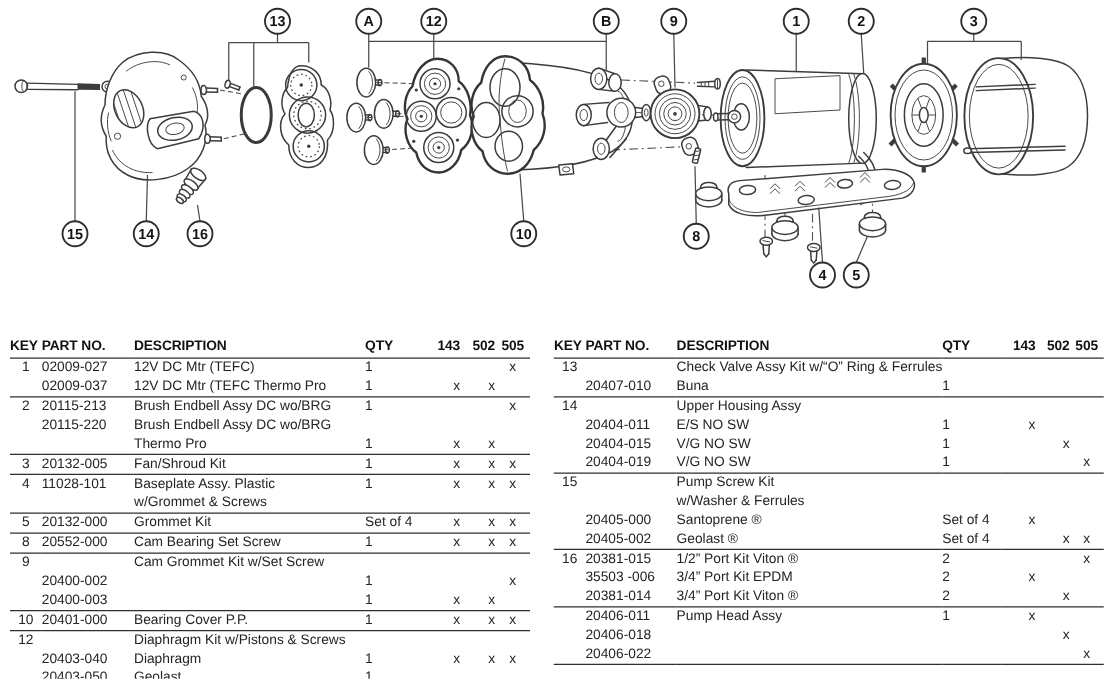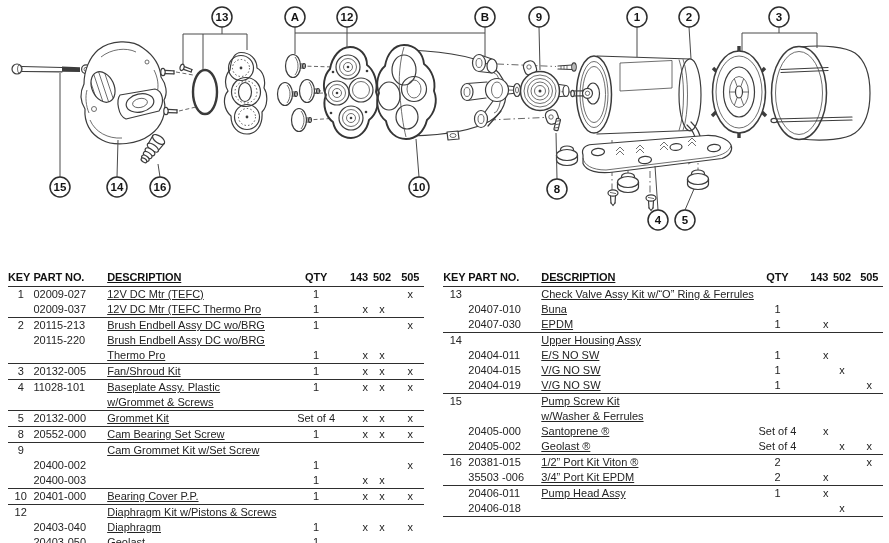--- a/index.html
+++ b/index.html
@@ -20,24 +20,24 @@
   .callout-text{font:bold 11.5px "Liberation Sans",sans-serif;fill:#141414;text-anchor:middle;}
   
   .tables{display:flex;gap:19px;padding:4px 6px 0 8px;align-items:flex-start;}
   table.parts-table{border-collapse:collapse;table-layout:fixed;font:11px "Liberation Sans",sans-serif;color:#242424;border-bottom:1.6px solid #2e2e2e;margin-top:22px;}
   .parts-table th{font-weight:bold;font-size:11px;color:#111;text-align:left;padding:2px 0 3px 0;letter-spacing:-0.1px;white-space:nowrap;}
   .parts-table thead tr{border-bottom:1.6px solid #2e2e2e;}
   .parts-table tbody+tbody{border-top:1.2px solid #2e2e2e;}
   .parts-table td{padding:0;height:15px;line-height:15px;white-space:nowrap;overflow:visible;}
   .parts-table th.c0,.parts-table td.c0{width:26px;text-align:center;}
   .parts-table th.c1,.parts-table td.c1{width:78px;text-align:left;}
-  .parts-table th.c2,.parts-table td.c2{width:188px;text-align:left;text-decoration:underline;}
-  .parts-table th.c3,.parts-table td.c3{width:50px;text-align:center;}
+  .parts-table th.c2,.parts-table td.c2{width:188px;text-align:left;}
+  .parts-table th.c3,.parts-table td.c3{width:50px;}
   .parts-table th.c4,.parts-table td.c4{width:30px;text-align:right;}
-  .parts-table th.c5,.parts-table td.c5{width:30px;text-align:center;}
+  .parts-table th.c5,.parts-table td.c5{width:30px;text-align:right;}
   .parts-table th.c6,.parts-table td.c6{width:30px;text-align:center;}
   .parts-table th.c0{text-align:left;}
 </style>
 </head>
 <body>
 
 <div class="diagram-wrap">
 <svg id="diagram-svg" viewBox="0 0 889 243" width="889" height="243">
   <defs>
     <clipPath id="hatchclip">
@@ -674,29 +674,20 @@
           </tr>
           <tr>
             <td class="c0"></td>
             <td class="c1">20407-010</td>
             <td class="c2">Buna</td>
             <td class="c3">1</td>
             <td class="c4"></td>
             <td class="c5"></td>
             <td class="c6"></td>
           </tr>
-          <tr>
-            <td class="c0"></td>
-            <td class="c1">20407-030</td>
-            <td class="c2">EPDM</td>
-            <td class="c3">1</td>
-            <td class="c4">x</td>
-            <td class="c5"></td>
-            <td class="c6"></td>
-          </tr>
         </tbody>
         <tbody class="group">
           <tr>
             <td class="c0">14</td>
             <td class="c1"></td>
             <td class="c2">Upper Housing Assy</td>
             <td class="c3"></td>
             <td class="c4"></td>
             <td class="c5"></td>
             <td class="c6"></td>
@@ -779,36 +770,54 @@
           </tr>
           <tr>
             <td class="c0"></td>
             <td class="c1">35503 -006</td>
             <td class="c2">3/4” Port Kit EPDM</td>
             <td class="c3">2</td>
             <td class="c4">x</td>
             <td class="c5"></td>
             <td class="c6"></td>
           </tr>
+          <tr>
+            <td class="c0"></td>
+            <td class="c1">20381-014</td>
+            <td class="c2">3/4” Port Kit Viton ®</td>
+            <td class="c3">2</td>
+            <td class="c4"></td>
+            <td class="c5">x</td>
+            <td class="c6"></td>
+          </tr>
         </tbody>
         <tbody class="group">
           <tr>
             <td class="c0"></td>
             <td class="c1">20406-011</td>
             <td class="c2">Pump Head Assy</td>
             <td class="c3">1</td>
             <td class="c4">x</td>
             <td class="c5"></td>
             <td class="c6"></td>
           </tr>
           <tr>
             <td class="c0"></td>
             <td class="c1">20406-018</td>
             <td class="c2"></td>
             <td class="c3"></td>
             <td class="c4"></td>
             <td class="c5">x</td>
             <td class="c6"></td>
+          </tr>
+          <tr>
+            <td class="c0"></td>
+            <td class="c1">20406-022</td>
+            <td class="c2"></td>
+            <td class="c3"></td>
+            <td class="c4"></td>
+            <td class="c5"></td>
+            <td class="c6">x</td>
           </tr>
         </tbody>
       </table>
     </div>
 </div>
 
 </body></html>

